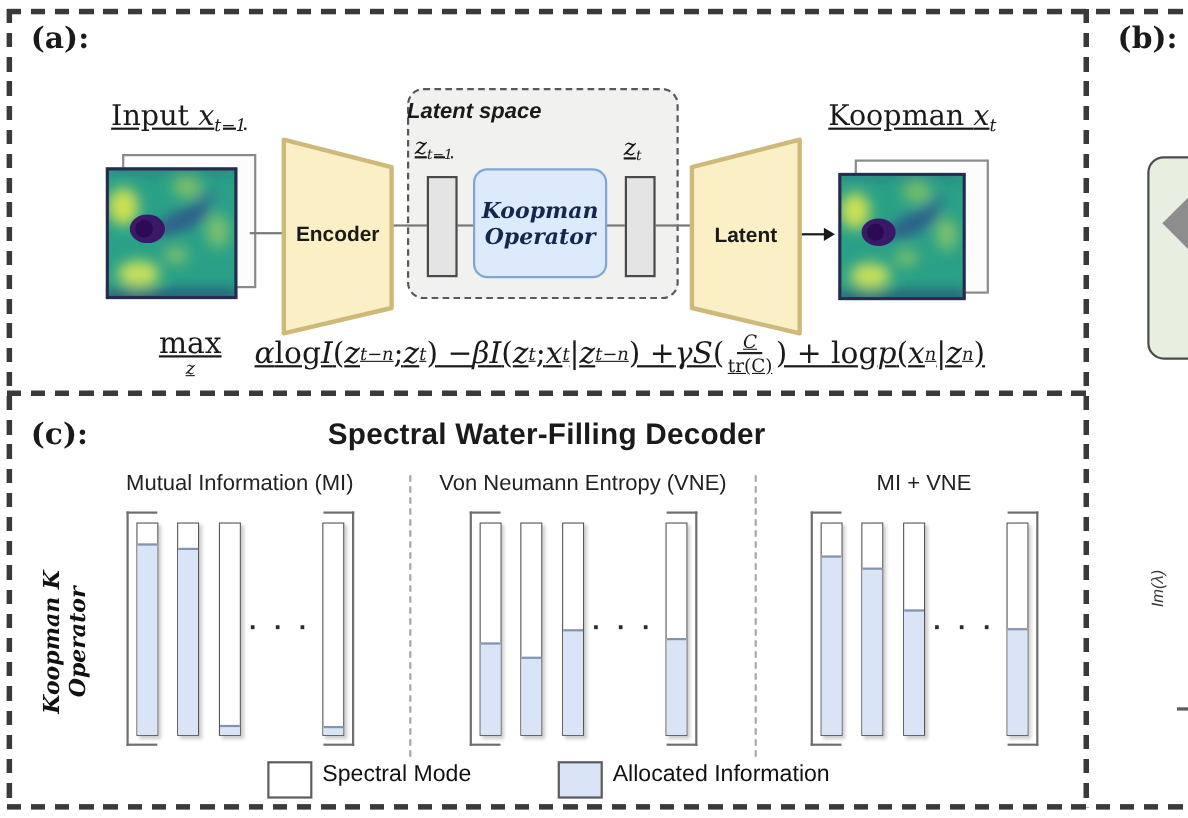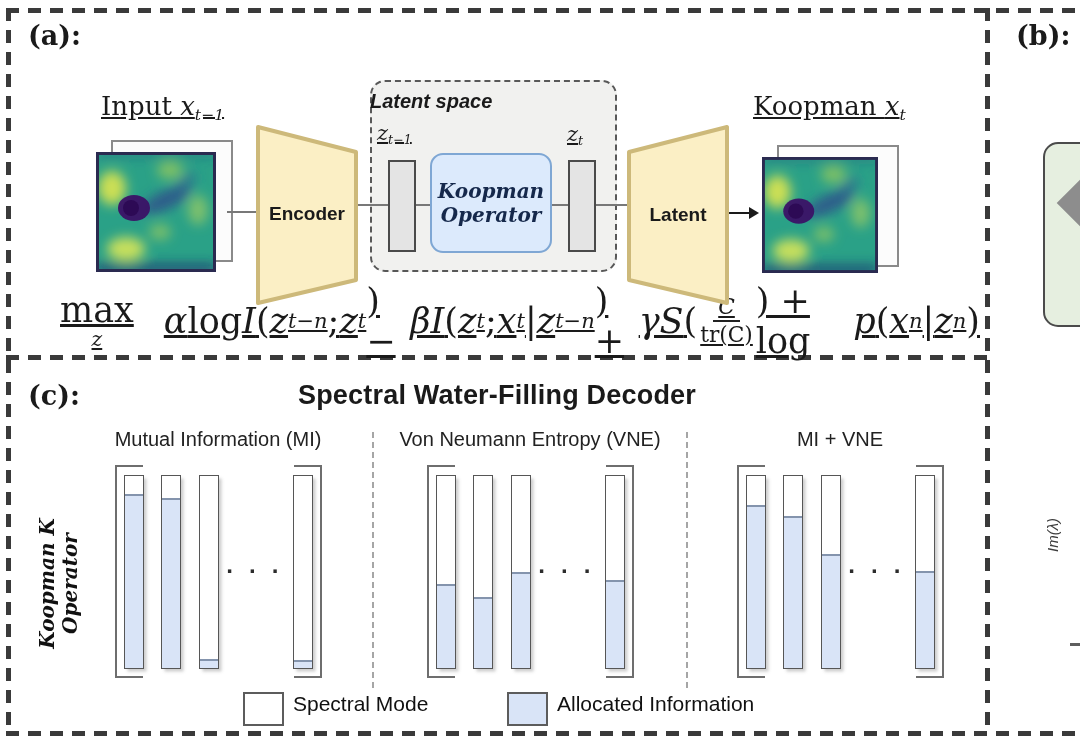--- a/index.html
+++ b/index.html
@@ -34,21 +34,21 @@
   .zlab{position:absolute;font-size:21px;z-index:3;}
   .koopman{position:absolute;left:430px;top:153px;width:118px;height:96px;background:#dceafc;
            border:2.5px solid #7fa7d4;border-radius:13px;z-index:3;
            display:flex;flex-direction:column;justify-content:center;align-items:center;}
   .koopman div{font-family:"DejaVu Serif",serif;font-weight:bold;font-style:italic;
                font-size:20px;line-height:1.2;color:#15284b;}
   .wireline{position:absolute;height:2px;background:#787878;}
   .arrowhead{position:absolute;width:0;height:0;border-left:10px solid #1a1a1a;
              border-top:6px solid transparent;border-bottom:6px solid transparent;}
   .formula{position:absolute;left:60px;top:290px;width:920px;height:62px;display:flex;
-           justify-content:space-between;align-items:center;font-size:35px;}
+           justify-content:center;align-items:center;font-size:27px;}
   
   .group-label{position:absolute;transform:translateX(-50%);font-size:20px;color:#222;white-space:nowrap;}
   .sep{position:absolute;width:0;border-left:2px dashed #a6a6a6;}
   .bar-group{position:absolute;width:207px;height:213px;top:465px;}
   .bracket{position:absolute;top:0;bottom:0;width:26px;}
   .bracket.bl{left:0;border-left:2px solid #6e6e6e;border-top:2px solid #6e6e6e;border-bottom:2px solid #6e6e6e;}
   .bracket.br{right:0;border-right:2px solid #6e6e6e;border-top:2px solid #6e6e6e;border-bottom:2px solid #6e6e6e;}
   .wf-bar{position:absolute;top:10px;width:18px;height:192px;background:#ffffff;border:1.5px solid #565656;
           box-shadow:2.5px 2.5px 3px rgba(110,110,110,.35);}
   .wf-fill{position:absolute;left:0;right:0;bottom:0;background:#d9e4f7;border-top:2px solid #8494ad;}

